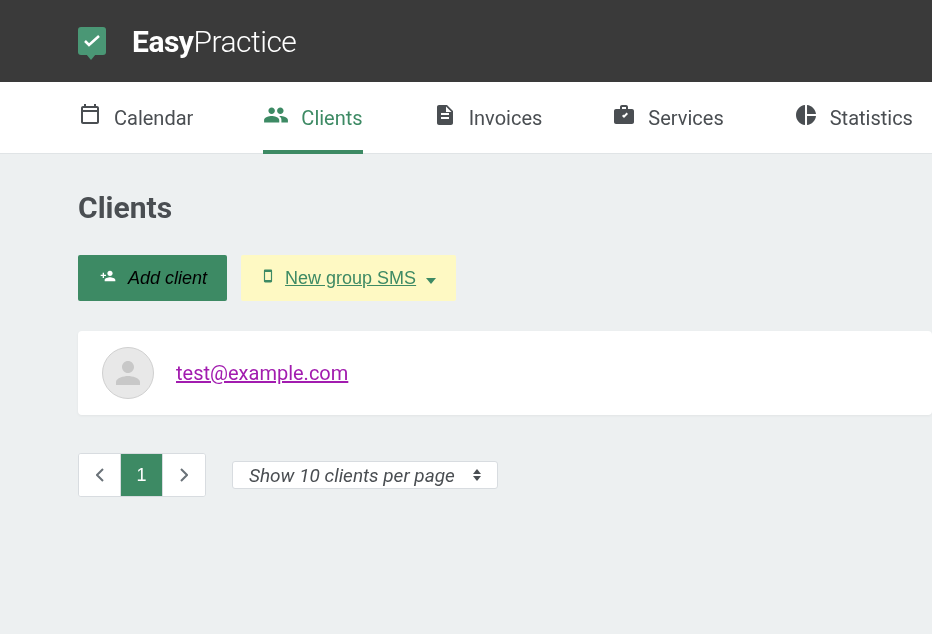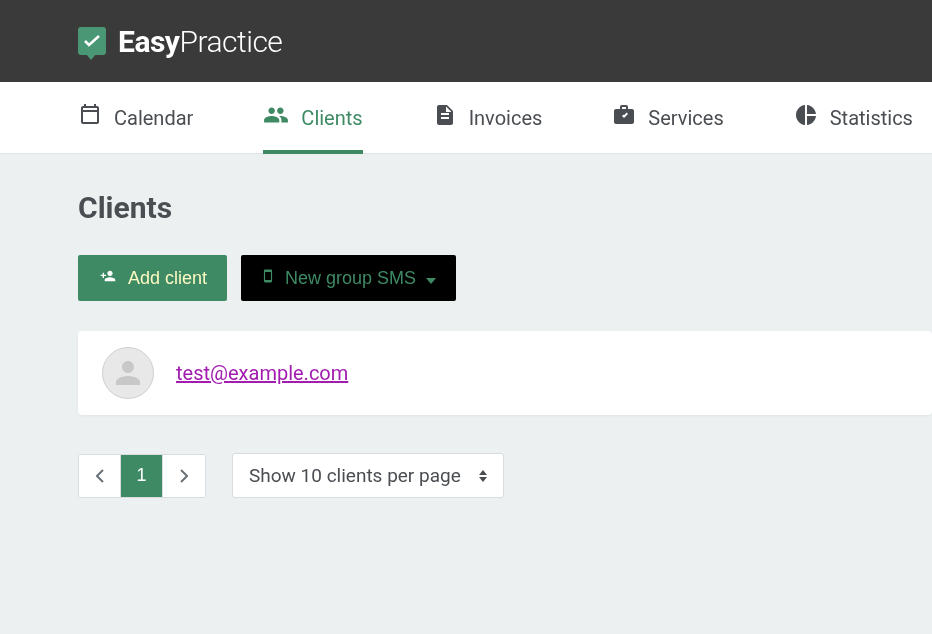--- a/index.html
+++ b/index.html
@@ -17,21 +17,21 @@
     .header {
       background: #3a3a3a;
       height: 82px;
       display: flex;
       align-items: center;
       padding-left: 78px;
     }
     .logo {
       display: flex;
       align-items: center;
-      gap: 12px;
+      gap: 26px;
     }
     .logo-icon {
       width: 28px;
       height: 28px;
       background: #4a9775;
       border-radius: 3px;
       position: relative;
       display: flex;
       align-items: center;
       justify-content: center;
@@ -112,28 +112,30 @@
       gap: 10px;
       padding: 0 20px;
       height: 46px;
       border: none;
       cursor: pointer;
       font-size: 18px;
       border-radius: 2px;
     }
     .btn-primary {
       background: #3d8a64;
-      color: #fef9c3;
+      color: #000000;
+      font-style: italic;
     }
     .btn-primary svg {
       fill: white;
     }
     .btn-secondary {
-      background: #000000;
+      background: #fef9c3;
       color: #3d8a64;
+      text-decoration: underline;
     }
     .btn-secondary svg {
       fill: #3d8a64;
     }
     .client-row {
       background: white;
       border-radius: 4px;
       display: flex;
       align-items: center;
       padding: 16px 24px;
@@ -191,24 +193,25 @@
     }
     .page-btn:not(:last-child) {
       border-right: 1px solid #d8dce0;
     }
     .per-page {
       display: flex;
       align-items: center;
       background: white;
       border: 1px solid #d8dce0;
       border-radius: 3px;
-      height: 45px;
+      height: 28px;
       padding: 0 16px;
       gap: 18px;
       cursor: pointer;
+      font-style: italic;
     }
     .per-page-text {
       font-size: 19px;
       color: #4a4e52;
     }
     .sort-icon {
       display: flex;
       flex-direction: column;
       gap: 2px;
     }

